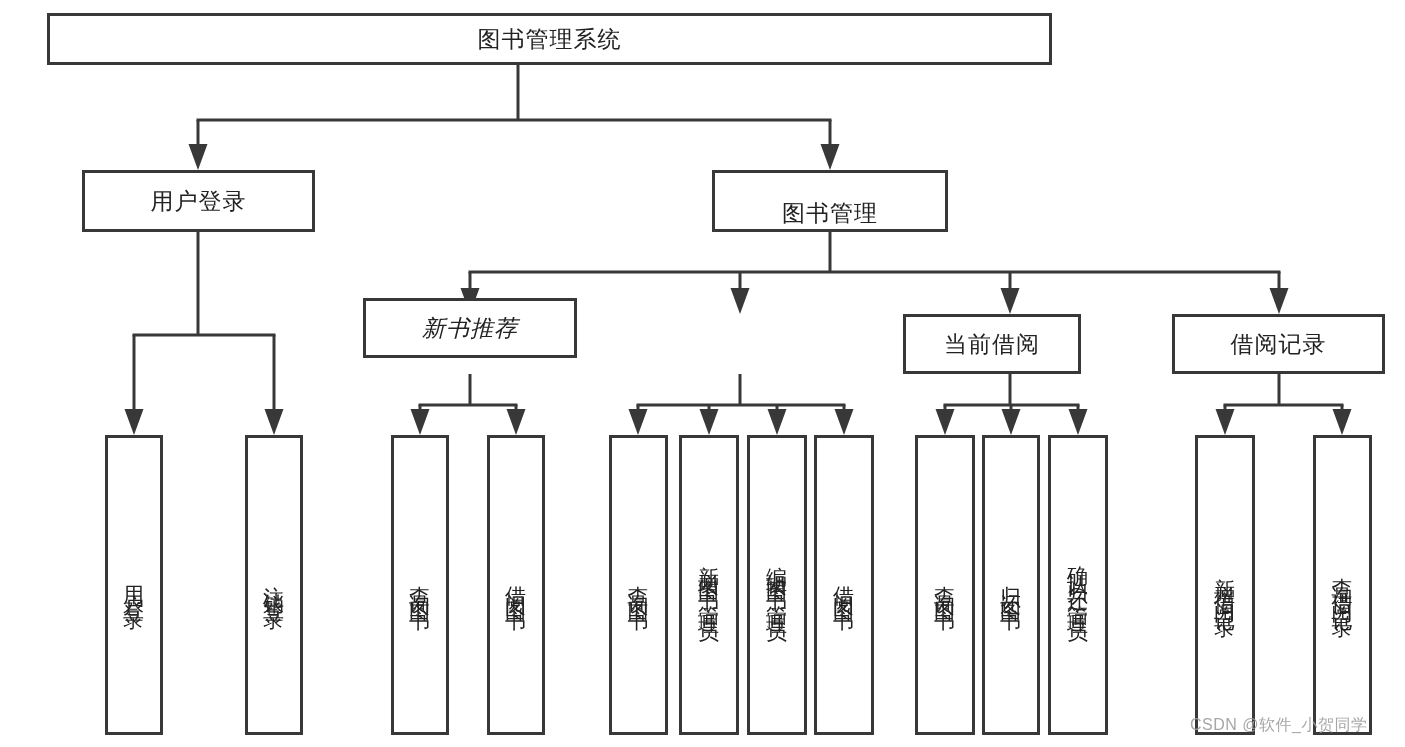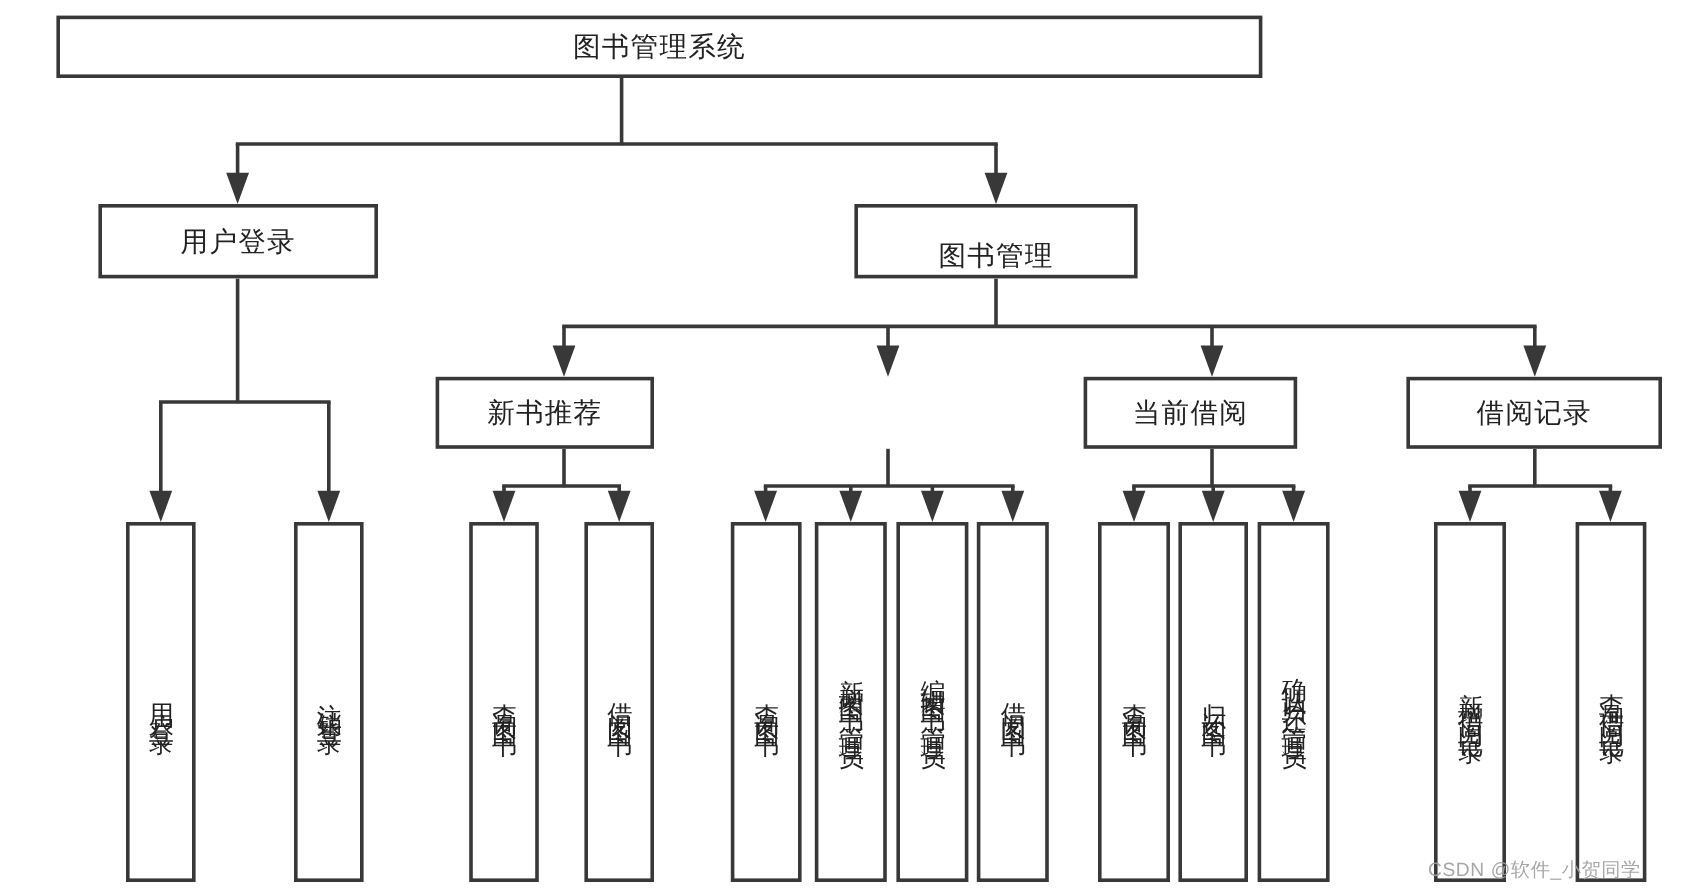--- a/index.html
+++ b/index.html
@@ -129,21 +129,21 @@
     <span>图书管理系统</span>
   </div>
 
   <div class="node hbox" style="left:82px; top:170px; width:233px; height:62px;">
     <span>用户登录</span>
   </div>
   <div class="node hbox" style="left:712px; top:170px; width:236px; height:62px;align-items:flex-end;">
     <span>图书管理</span>
   </div>
 
-  <div class="node hbox" style="left:363px; top:314px; width:182px; height:60px;">
+  <div class="node hbox" style="left:363px; top:298px; width:214px; height:60px;font-style:italic;">
     <span>新书推荐</span>
   </div>
   <div class="node hbox" style="left:903px; top:314px; width:178px; height:60px;">
     <span>当前借阅</span>
   </div>
   <div class="node hbox" style="left:1172px; top:314px; width:213px; height:60px;">
     <span>借阅记录</span>
   </div>
 
   <div class="node vbox" style="left:105px; top:435px; width:58px; height:300px;">

